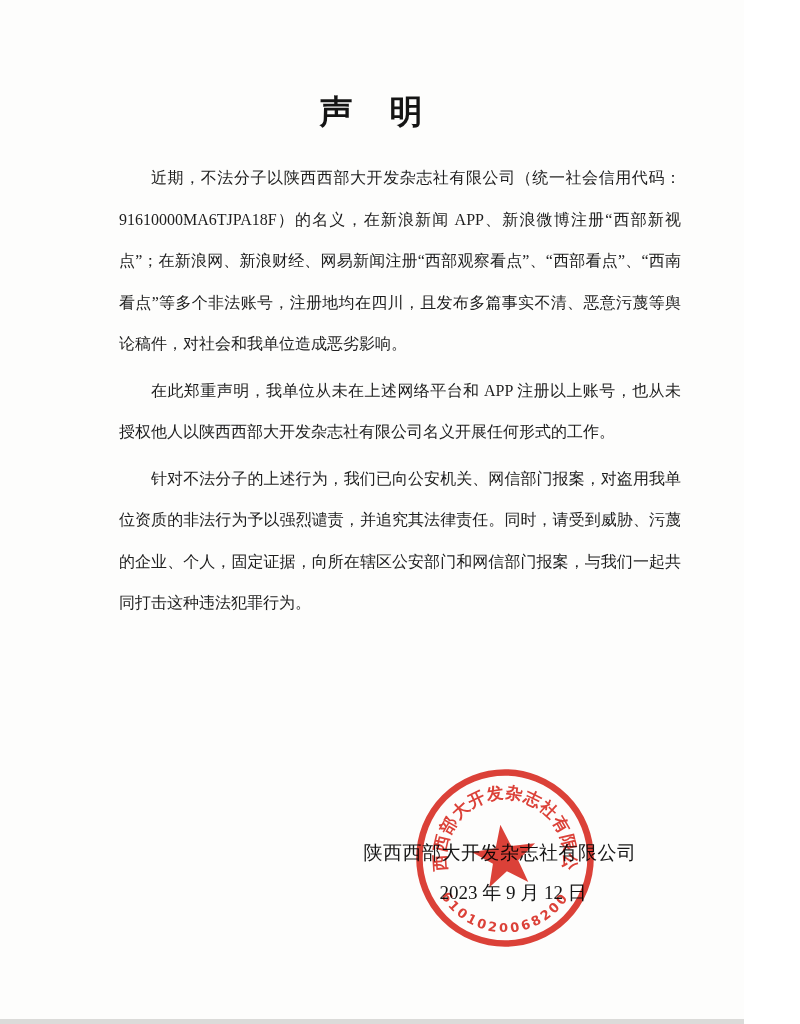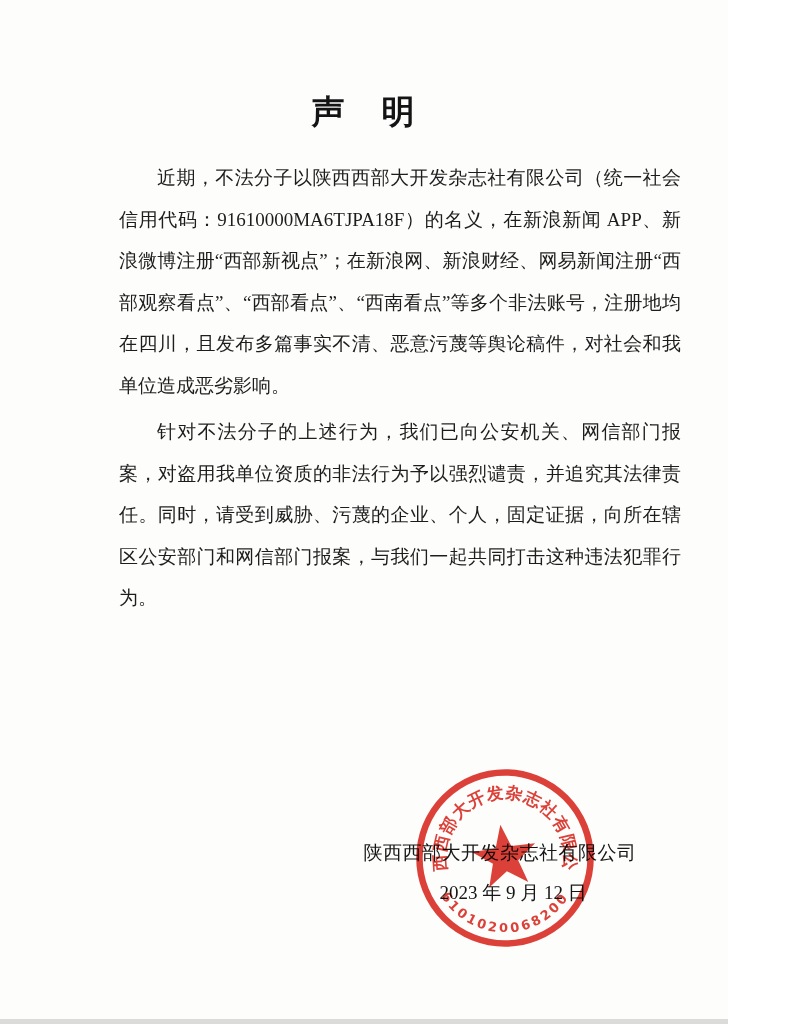--- a/index.html
+++ b/index.html
@@ -8,38 +8,39 @@
     background: #ffffff;
   }
   .page {
     position: relative;
     width: 728px;
     height: 1024px;
     background: #fdfdfc;
     overflow: hidden;
     font-family: "Liberation Serif", "DejaVu Serif", serif;
     color: #1d1d1d;
+    padding-left: 16px;
   }
   .doc-title {
     position: absolute;
     top: 68px;
     left: 0;
     width: 100%;
     text-align: center;
     font-size: 33px;
     font-weight: 700;
     letter-spacing: 2px;
     color: #141414;
   }
   .doc-body {
     position: absolute;
     top: 157px;
     left: 119px;
     width: 562px;
-    font-size: 19px;
+    font-size: 16px;
     line-height: 41.5px;
     text-align: justify;
   }
   .para {
     margin: 0 0 5px 0;
     text-indent: 2em;
   }
   .closing {
     margin: 34px 0 0 0;
     text-indent: 2em;
@@ -110,20 +111,21 @@
 </style>
 </head>
 <body>
 
 <div class="page">
 
   <h1 class="doc-title">声　明</h1>
 
   <div class="doc-body">
     <p class="para">近期，不法分子以陕西西部大开发杂志社有限公司（统一社会信用代码：91610000MA6TJPA18F）的名义，在新浪新闻 APP、新浪微博注册“西部新视点”；在新浪网、新浪财经、网易新闻注册“西部观察看点”、“西部看点”、“西南看点”等多个非法账号，注册地均在四川，且发布多篇事实不清、恶意污蔑等舆论稿件，对社会和我单位造成恶劣影响。</p>
+    <p class="para">在此郑重声明，我单位从未在上述网络平台和 APP 注册以上账号，也从未授权他人以陕西西部大开发杂志社有限公司名义开展任何形式的工作。</p>
     <p class="para">针对不法分子的上述行为，我们已向公安机关、网信部门报案，对盗用我单位资质的非法行为予以强烈谴责，并追究其法律责任。同时，请受到威胁、污蔑的企业、个人，固定证据，向所在辖区公安部门和网信部门报案，与我们一起共同打击这种违法犯罪行为。</p>
   </div>
 
   <div class="signature-company">陕西西部大开发杂志社有限公司</div>
   <div class="signature-date">2023 年 9 月 12 日</div>
 
   <div class="seal">
     <svg viewBox="0 0 200 200" aria-hidden="true">
       <circle class="seal-ring" cx="100" cy="100" r="92"></circle>
       <path id="seal-arc-top" d="M 39.9 121.9 A 64 64 0 1 1 160.1 121.9" fill="none"></path>

